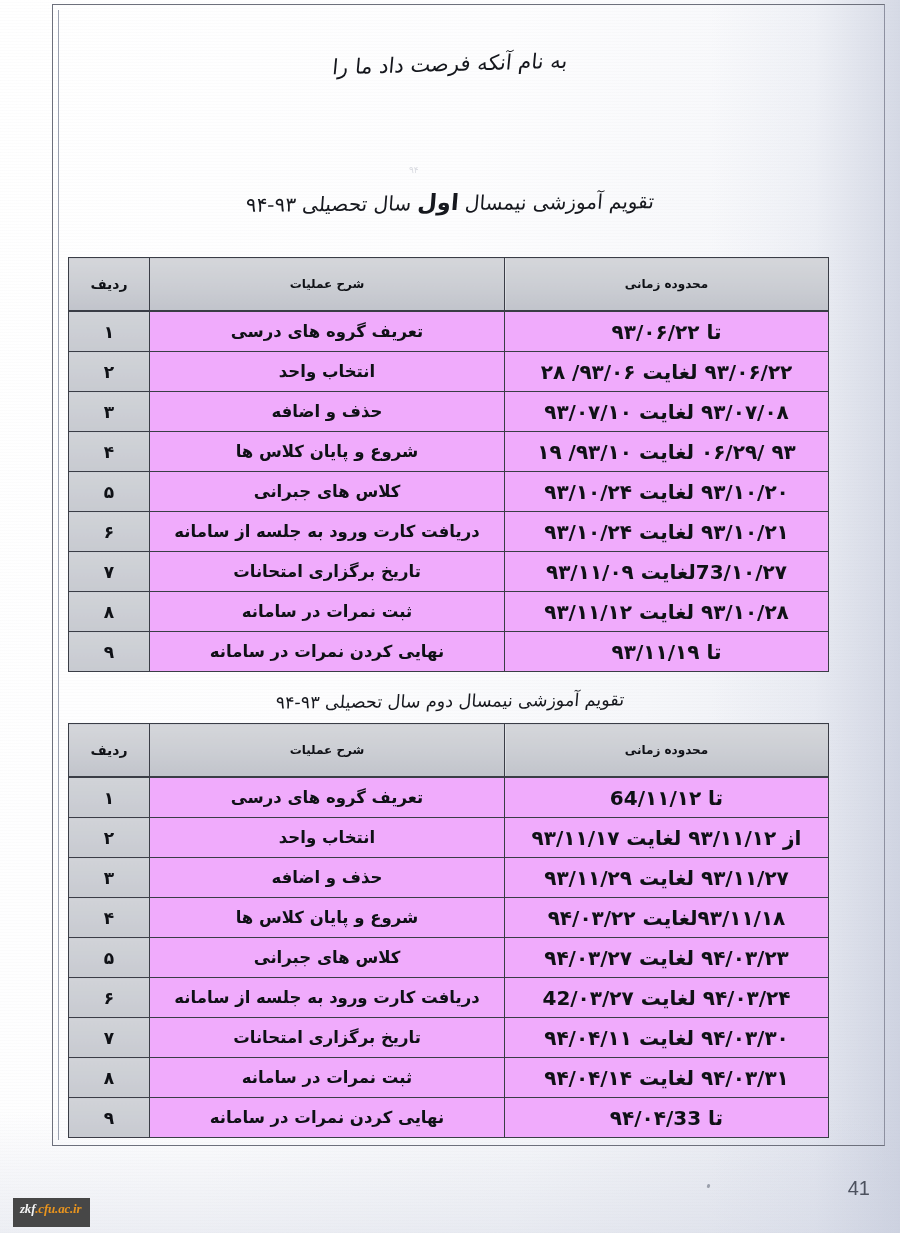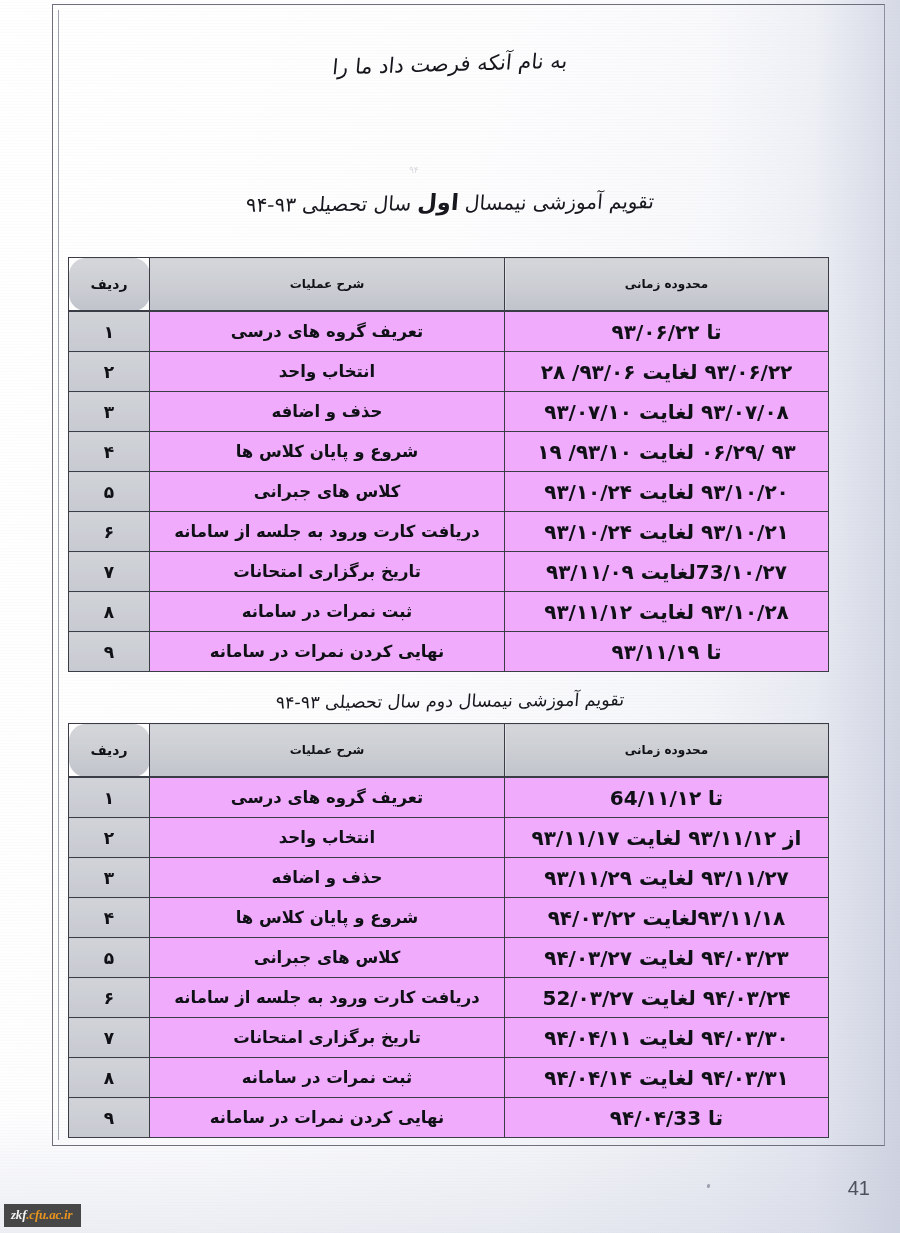--- a/index.html
+++ b/index.html
@@ -142,21 +142,21 @@
 
   .cal-table thead th {
     height: 52px;
     font-size: 12px;
     font-weight: 700;
     background:
       repeating-linear-gradient(90deg, rgba(255,255,255,0.35) 0px, rgba(255,255,255,0.35) 1px, rgba(0,0,0,0.05) 1px, rgba(0,0,0,0.05) 2px),
       linear-gradient(180deg, #d2d4d9 0%, #c6c9d0 55%, #babdc6 100%);
     border-bottom-width: 2px;
   }
-  .cal-table thead th.col-idx-head { font-size: 14px; border-radius: 17px; }
+  .cal-table thead th.col-idx-head { font-size: 14px; }
 
   .cal-table tbody td {
     height: 39px;
     font-size: 16.5px;
     font-weight: 700;
     background: #f0abfc;
   }
   .cal-table tbody td.cell-time {
     font-size: 20px;
     letter-spacing: 0.2px;
@@ -186,24 +186,24 @@
     left: 707px;
     top: 1184px;
     width: 3px;
     height: 4px;
     background: #9ba0ac;
     border-radius: 40%;
     transform: rotate(18deg);
   }
   .watermark {
     position: absolute;
-    left: 4px;
+    left: 13px;
     bottom: 6px;
     background: #474747;
-    padding: 4px 9px 6px 7px;
+    padding: 4px 9px 12px 7px;
     direction: ltr;
     font-family: "Liberation Serif", "DejaVu Serif", serif;
     font-size: 13px;
     font-weight: 700;
     font-style: italic;
     letter-spacing: -0.2px;
     line-height: 1;
   }
   .watermark .wm-a { color: #f4f4f4; }
   .watermark .wm-b { color: #e8941f; }
@@ -322,21 +322,21 @@
       <td class="cell-time">۹۳/۱۱/۱۸لغایت ۹۴/۰۳/۲۲</td>
       <td class="cell-desc">شروع و پایان کلاس ها</td>
       <td class="cell-idx">۴</td>
     </tr>
     <tr>
       <td class="cell-time">۹۴/۰۳/۲۳ لغایت ۹۴/۰۳/۲۷</td>
       <td class="cell-desc">کلاس های جبرانی</td>
       <td class="cell-idx">۵</td>
     </tr>
     <tr>
-      <td class="cell-time">۹۴/۰۳/۲۴ لغایت 52/۰۳/۲۷</td>
+      <td class="cell-time">۹۴/۰۳/۲۴ لغایت 42/۰۳/۲۷</td>
       <td class="cell-desc">دریافت کارت ورود به جلسه از سامانه</td>
       <td class="cell-idx">۶</td>
     </tr>
     <tr>
       <td class="cell-time">۹۴/۰۳/۳۰ لغایت ۹۴/۰۴/۱۱</td>
       <td class="cell-desc">تاریخ برگزاری امتحانات</td>
       <td class="cell-idx">۷</td>
     </tr>
     <tr>
       <td class="cell-time">۹۴/۰۳/۳۱ لغایت ۹۴/۰۴/۱۴</td>

